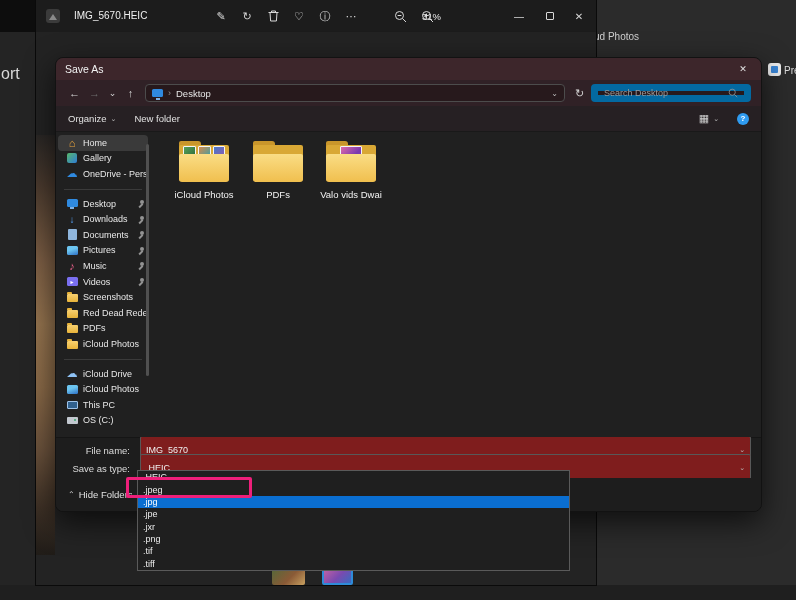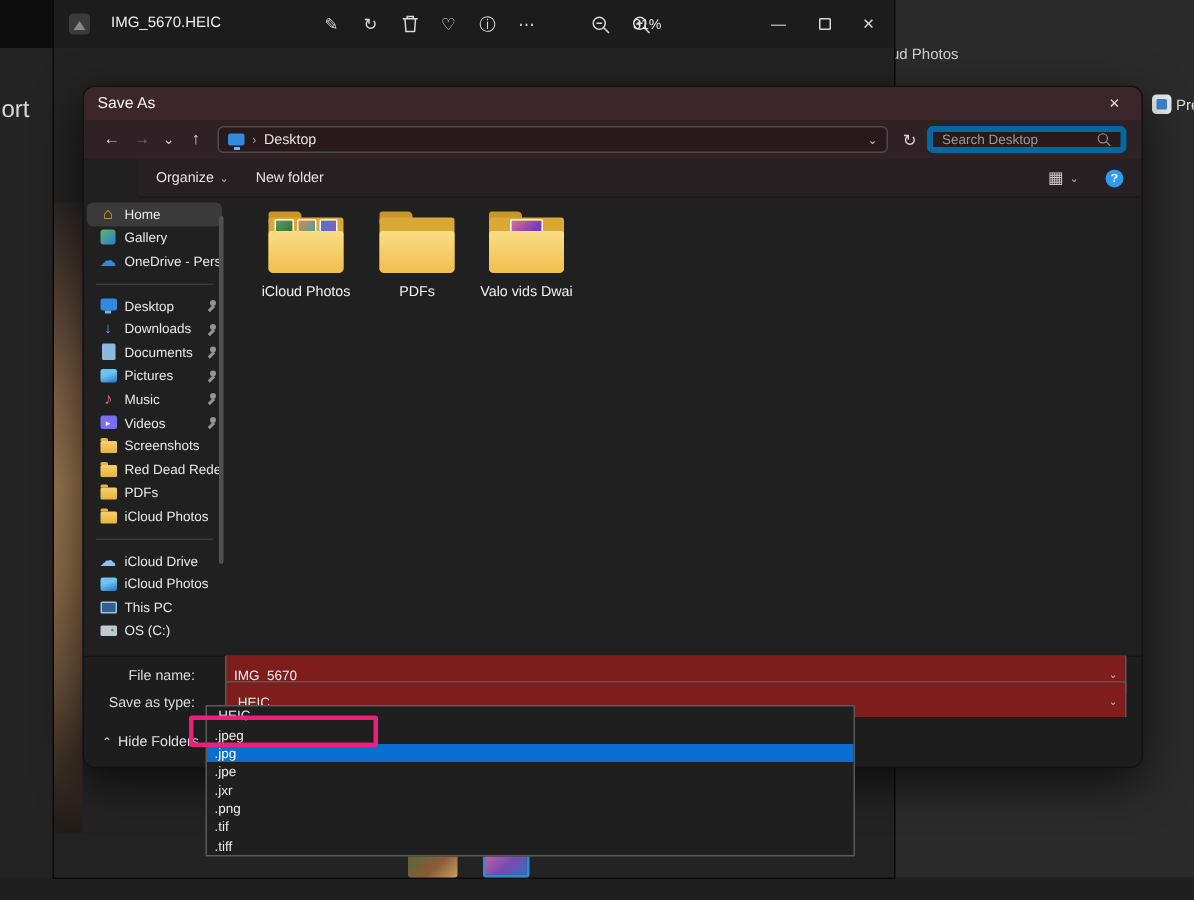--- a/index.html
+++ b/index.html
@@ -40,25 +40,25 @@
   .dlg-title { font-size:10.5px; color:#f2f2f2;text-align:right; }
   .dlg-close { margin-left:auto; width:18px; height:16px; display:flex; align-items:center; justify-content:center; font-size:9px; color:#e0e0e0; }
 
   .dlg-nav { height:26px; background:#302126; display:flex; align-items:center; gap:3px; padding:0 10px; flex:none; }
   .navbtn { width:17px; height:18px; display:flex; align-items:center; justify-content:center; font-size:11px; color:#d6d6d6; border-radius:3px; flex:none; }
   .navbtn.dim { color:#6d6d6d; }
   .navbtn.small { font-size:9px; width:13px; }
   .addr { flex:1; height:18px; background:#27191c; border:1px solid #4c4c4c; border-radius:4px; display:flex; align-items:center; padding:0 6px; gap:5px; font-size:9.5px; margin:0 3px; }
   .addr-chev-end { margin-left:auto; font-size:8px; color:#bbbbbb; }
   .crumb-sep { color:#9a9a9a; font-size:9px; }
-  .search { width:133px; height:18px; background:#27191c; border:4px solid #0369a1; border-radius:4px; display:flex; align-items:center; padding:0 6px; flex:none; }
+  .search { width:160px; height:18px; background:#27191c; border:7px solid #0369a1; border-radius:4px; display:flex; align-items:center; padding:0 6px; flex:none; }
   .search input { flex:1; background:transparent; border:none; outline:none; color:#cfcfcf; font-size:9px; font-family:"Liberation Sans",sans-serif; min-width:0; }
   .search input::placeholder { color:#9a9a9a; }
 
-  .dlg-toolbar { height:26px; background:#262023; display:flex; align-items:center; padding:0 12px; gap:18px; font-size:9.5px; color:#e2e2e2; border-bottom:1px solid #191919; flex:none;margin-left:36px; }
+  .dlg-toolbar { height:26px; background:#262023; display:flex; align-items:center; padding:0 12px; gap:18px; font-size:9.5px; color:#e2e2e2; border-bottom:1px solid #191919; flex:none; }
   .tb-item { display:flex; align-items:center; gap:4px; }
   .tb-chev { font-size:7px; color:#bbbbbb; }
   .tb-spacer { flex:1; }
   .viewicon { font-size:11px; color:#cccccc; }
   .help-circle { width:12px; height:12px; border-radius:50%; background:#2f9bf0; color:#fff; font-size:8px; display:flex; align-items:center; justify-content:center; font-weight:bold; }
 
   .dlg-body { flex:1; display:flex; background:#202020; position:relative; min-height:0; }
   .sidebar { width:94px; flex:none; padding-top:3px; position:relative; }
   .sb-row { height:15.6px; display:flex; align-items:center; gap:5px; padding:0 4px 0 10px; font-size:9px; color:#e8e8e8; white-space:nowrap; overflow:hidden; }
   .sb-row.selected { background:#3a3a3a; border-radius:4px; margin:0 2px; padding-left:8px; }
@@ -96,21 +96,21 @@
   .f-mid { position:absolute; left:2px; top:5px; width:50px; height:36px; background:#d9a835; border-radius:2px; }
   .f-front { position:absolute; left:2px; top:14px; width:50px; height:28px; background:linear-gradient(180deg,#fadd85,#f0bf4e); border-radius:2px 2px 3px 3px; }
   .f-th { position:absolute; top:6px; height:12px; border:1px solid #f5f5f5; border-radius:1px; }
   .th-a { left:6px; width:13px; background:linear-gradient(135deg,#57a05a,#2e6b3a); }
   .th-b { left:21px; width:13px; background:linear-gradient(135deg,#d88a4a,#3aa0a8); }
   .th-c { left:36px; width:12px; background:linear-gradient(135deg,#4a7ac8,#8a5ab0); }
   .th-d { left:16px; width:22px; height:13px; background:linear-gradient(135deg,#e06aa8,#7a3ab0 70%); }
   .tile-label { margin-top:5px; font-size:9.5px; color:#f2f2f2; }
 
   .dlg-fields { background:#1d1d1d; border-top:1px solid #151515; padding:3px 10px 1px; flex:none; }
-  .frow { display:flex; align-items:center; height:18px; gap:20px; }
+  .frow { display:flex; align-items:center; height:18px; gap:10px; }
   .flabel { width:64px; text-align:right; font-size:9.5px; color:#dcdcdc; flex:none; }
   .combo { flex:1; height:28px; background:#7f1d1d; border:1px solid #585858; border-radius:2px; display:flex; align-items:center; padding:0 5px; font-size:9px; color:#f0f0f0; }
   .combo .chev { margin-left:auto; font-size:7px; color:#bbbbbb; }
   .dlg-bottom { height:33px; background:#1d1d1d; display:flex; align-items:center; padding:0 12px; flex:none; }
   .hide-folders { display:flex; align-items:center; gap:4px; font-size:9.5px; color:#e0e0e0; }
   .hf-chev { font-size:8px; color:#cccccc; }
 
   
   .type-list { position:absolute; left:137px; top:470px; width:433px; height:101px; background:#1f1f1f; border:1px solid #5a5a5a; z-index:50; display:flex; flex-direction:column; }
   .opt { flex:1; display:flex; align-items:center; padding-left:5px; font-size:9px; color:#ececec; }

